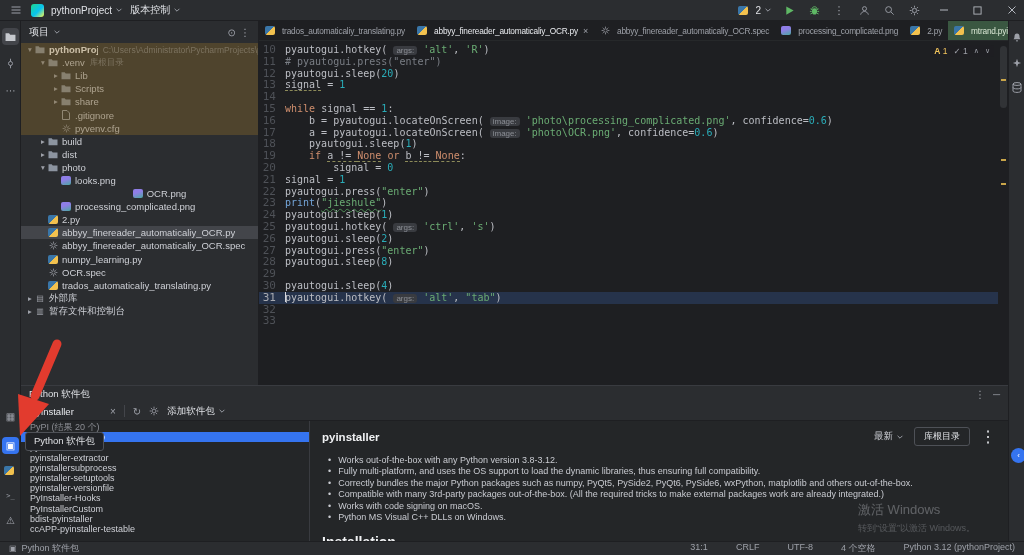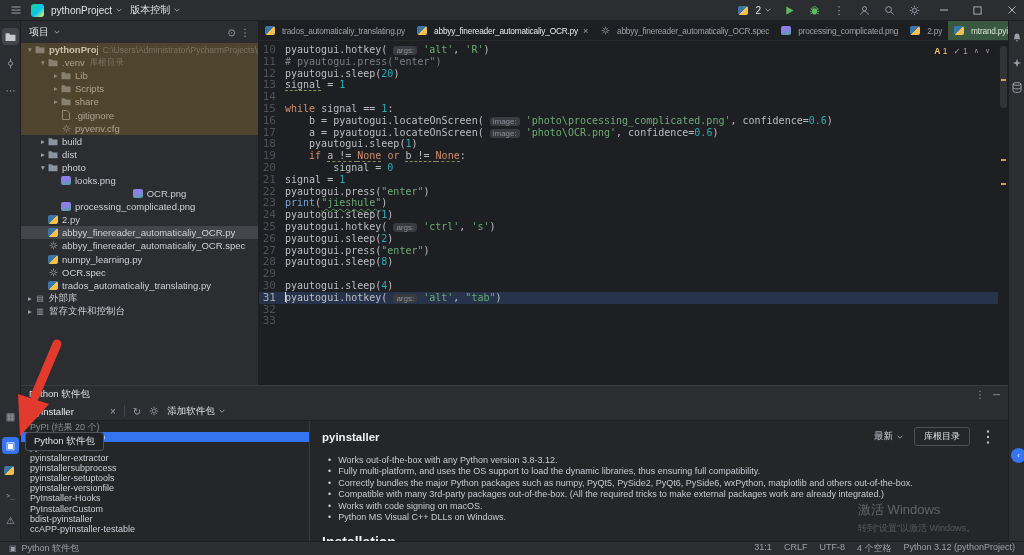--- a/index.html
+++ b/index.html
@@ -108,21 +108,21 @@
 .pd-bullets{list-style:none;margin-top:9px;}
 .pd-bullets li{font-size:9px;color:#C9CBD1;line-height:11.4px;white-space:nowrap;overflow:hidden;}
 .pd-bullets li::before{content:"•";margin:0 7px 0 6px;}
 .pd-section{font-weight:bold;font-size:14px;margin-top:11px;color:#F0F1F3;}
 
 
 .statusbar{position:absolute;left:0;bottom:0;width:1024px;height:14px;background:#2B2D30;
   border-top:1px solid #1E1F22;display:flex;align-items:center;font-size:9px;color:#9DA0A8;
   padding:0 9px;z-index:45;}
 .sb-left{display:flex;align-items:center;gap:5px;}
-.sb-right{margin-left:auto;display:flex;gap:12px;}
+.sb-right{margin-left:auto;display:flex;gap:28px;}
 
 
 .red-arrow{position:absolute;left:0;top:332px;z-index:70;pointer-events:none;}
 .tooltip{position:absolute;left:25px;top:432px;z-index:65;background:#202226;border:1px solid #4E5157;
   border-radius:3px;padding:2px 8px;font-size:9.5px;color:#DFE1E5;white-space:nowrap;}
 .watermark{position:absolute;left:858px;top:501px;z-index:60;pointer-events:none;color:rgba(220,224,230,.32);}
 .wm1{font-size:13px;}
 .wm2{font-size:9px;margin-top:3px;color:rgba(220,224,230,.26);}
 .edge-circle{position:absolute;left:1011px;top:448px;width:15px;height:15px;border-radius:50%;
   background:#3574F0;z-index:55;display:flex;align-items:center;justify-content:center;color:#fff;font-size:8px;}

